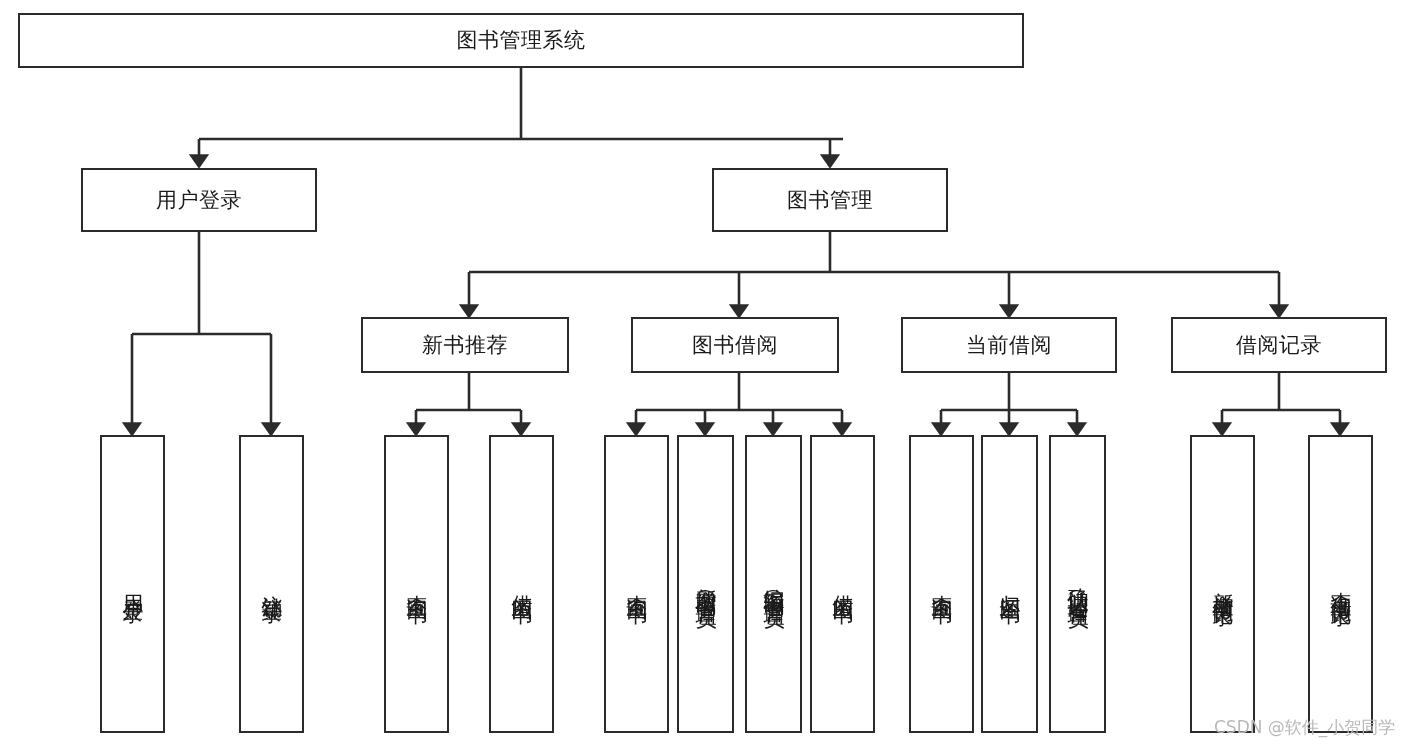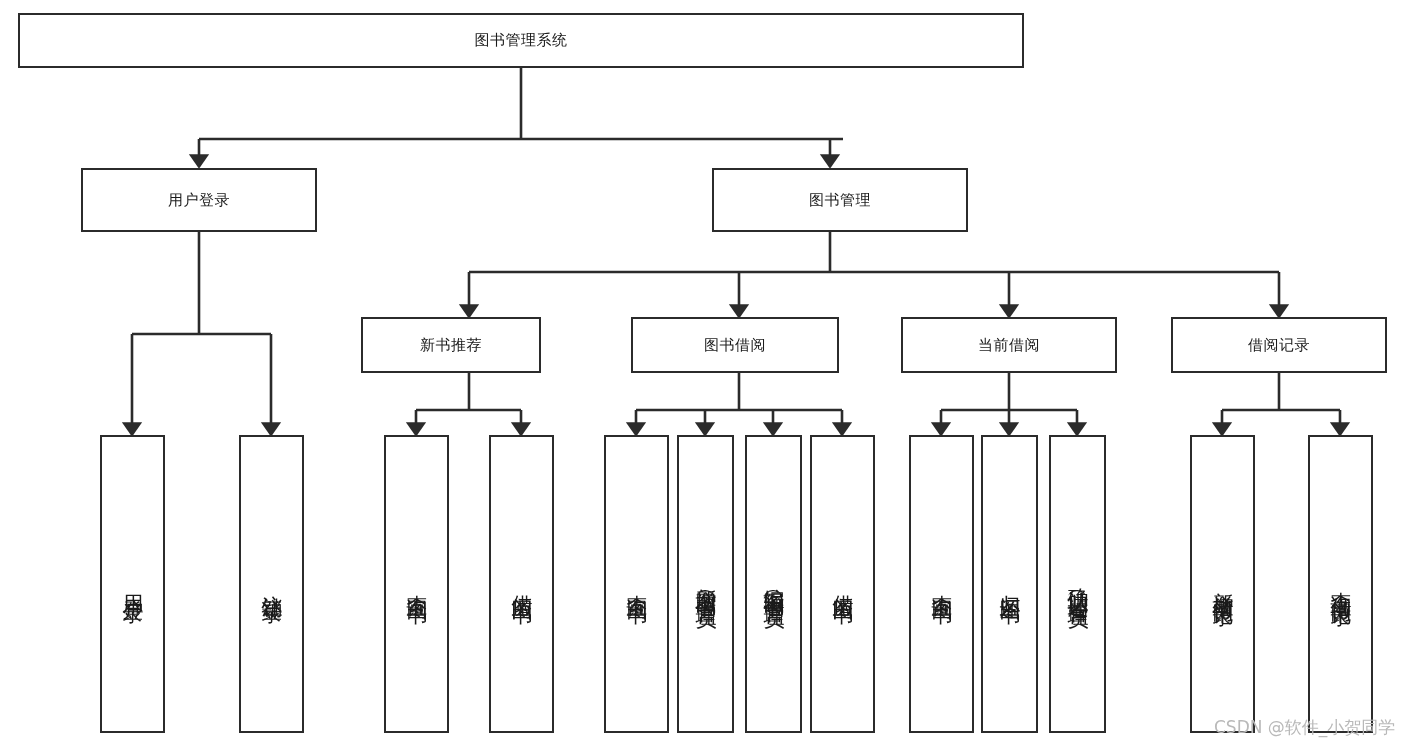--- a/index.html
+++ b/index.html
@@ -26,21 +26,21 @@
     color: #1a1a1a;
   }
   .node-label {
     display: block;
     text-align: center;
     line-height: 1.08;
     letter-spacing: 0.5px;
     white-space: nowrap;
   }
   .node.horizontal .node-label {
-    font-size: 15px;
+    font-size: 21px;
   }
   .node.vertical {
     align-items: center;
     justify-content: center;
   }
   .node.vertical .node-label {
     writing-mode: vertical-rl;
     text-orientation: upright;
     font-size: 21px;
     line-height: 1.0;
@@ -120,25 +120,25 @@
     </g>
   </svg>
 
   <div class="node horizontal" style="left:18px; top:13px; width:1006px; height:55px;">
     <span class="node-label">图书管理系统</span>
   </div>
 
   <div class="node horizontal" style="left:81px; top:168px; width:236px; height:64px;">
     <span class="node-label">用户登录</span>
   </div>
-  <div class="node horizontal" style="left:712px; top:168px; width:256px; height:64px;">
+  <div class="node horizontal" style="left:712px; top:168px; width:236px; height:64px;">
     <span class="node-label">图书管理</span>
   </div>
 
-  <div class="node horizontal" style="left:361px; top:317px; width:180px; height:56px;">
+  <div class="node horizontal" style="left:361px; top:317px; width:208px; height:56px;">
     <span class="node-label">新书推荐</span>
   </div>
   <div class="node horizontal" style="left:631px; top:317px; width:208px; height:56px;">
     <span class="node-label">图书借阅</span>
   </div>
   <div class="node horizontal" style="left:1171px; top:317px; width:216px; height:56px;">
     <span class="node-label">借阅记录</span>
   </div>
   <div class="node horizontal" style="left:901px; top:317px; width:216px; height:56px;">
     <span class="node-label">当前借阅</span>

